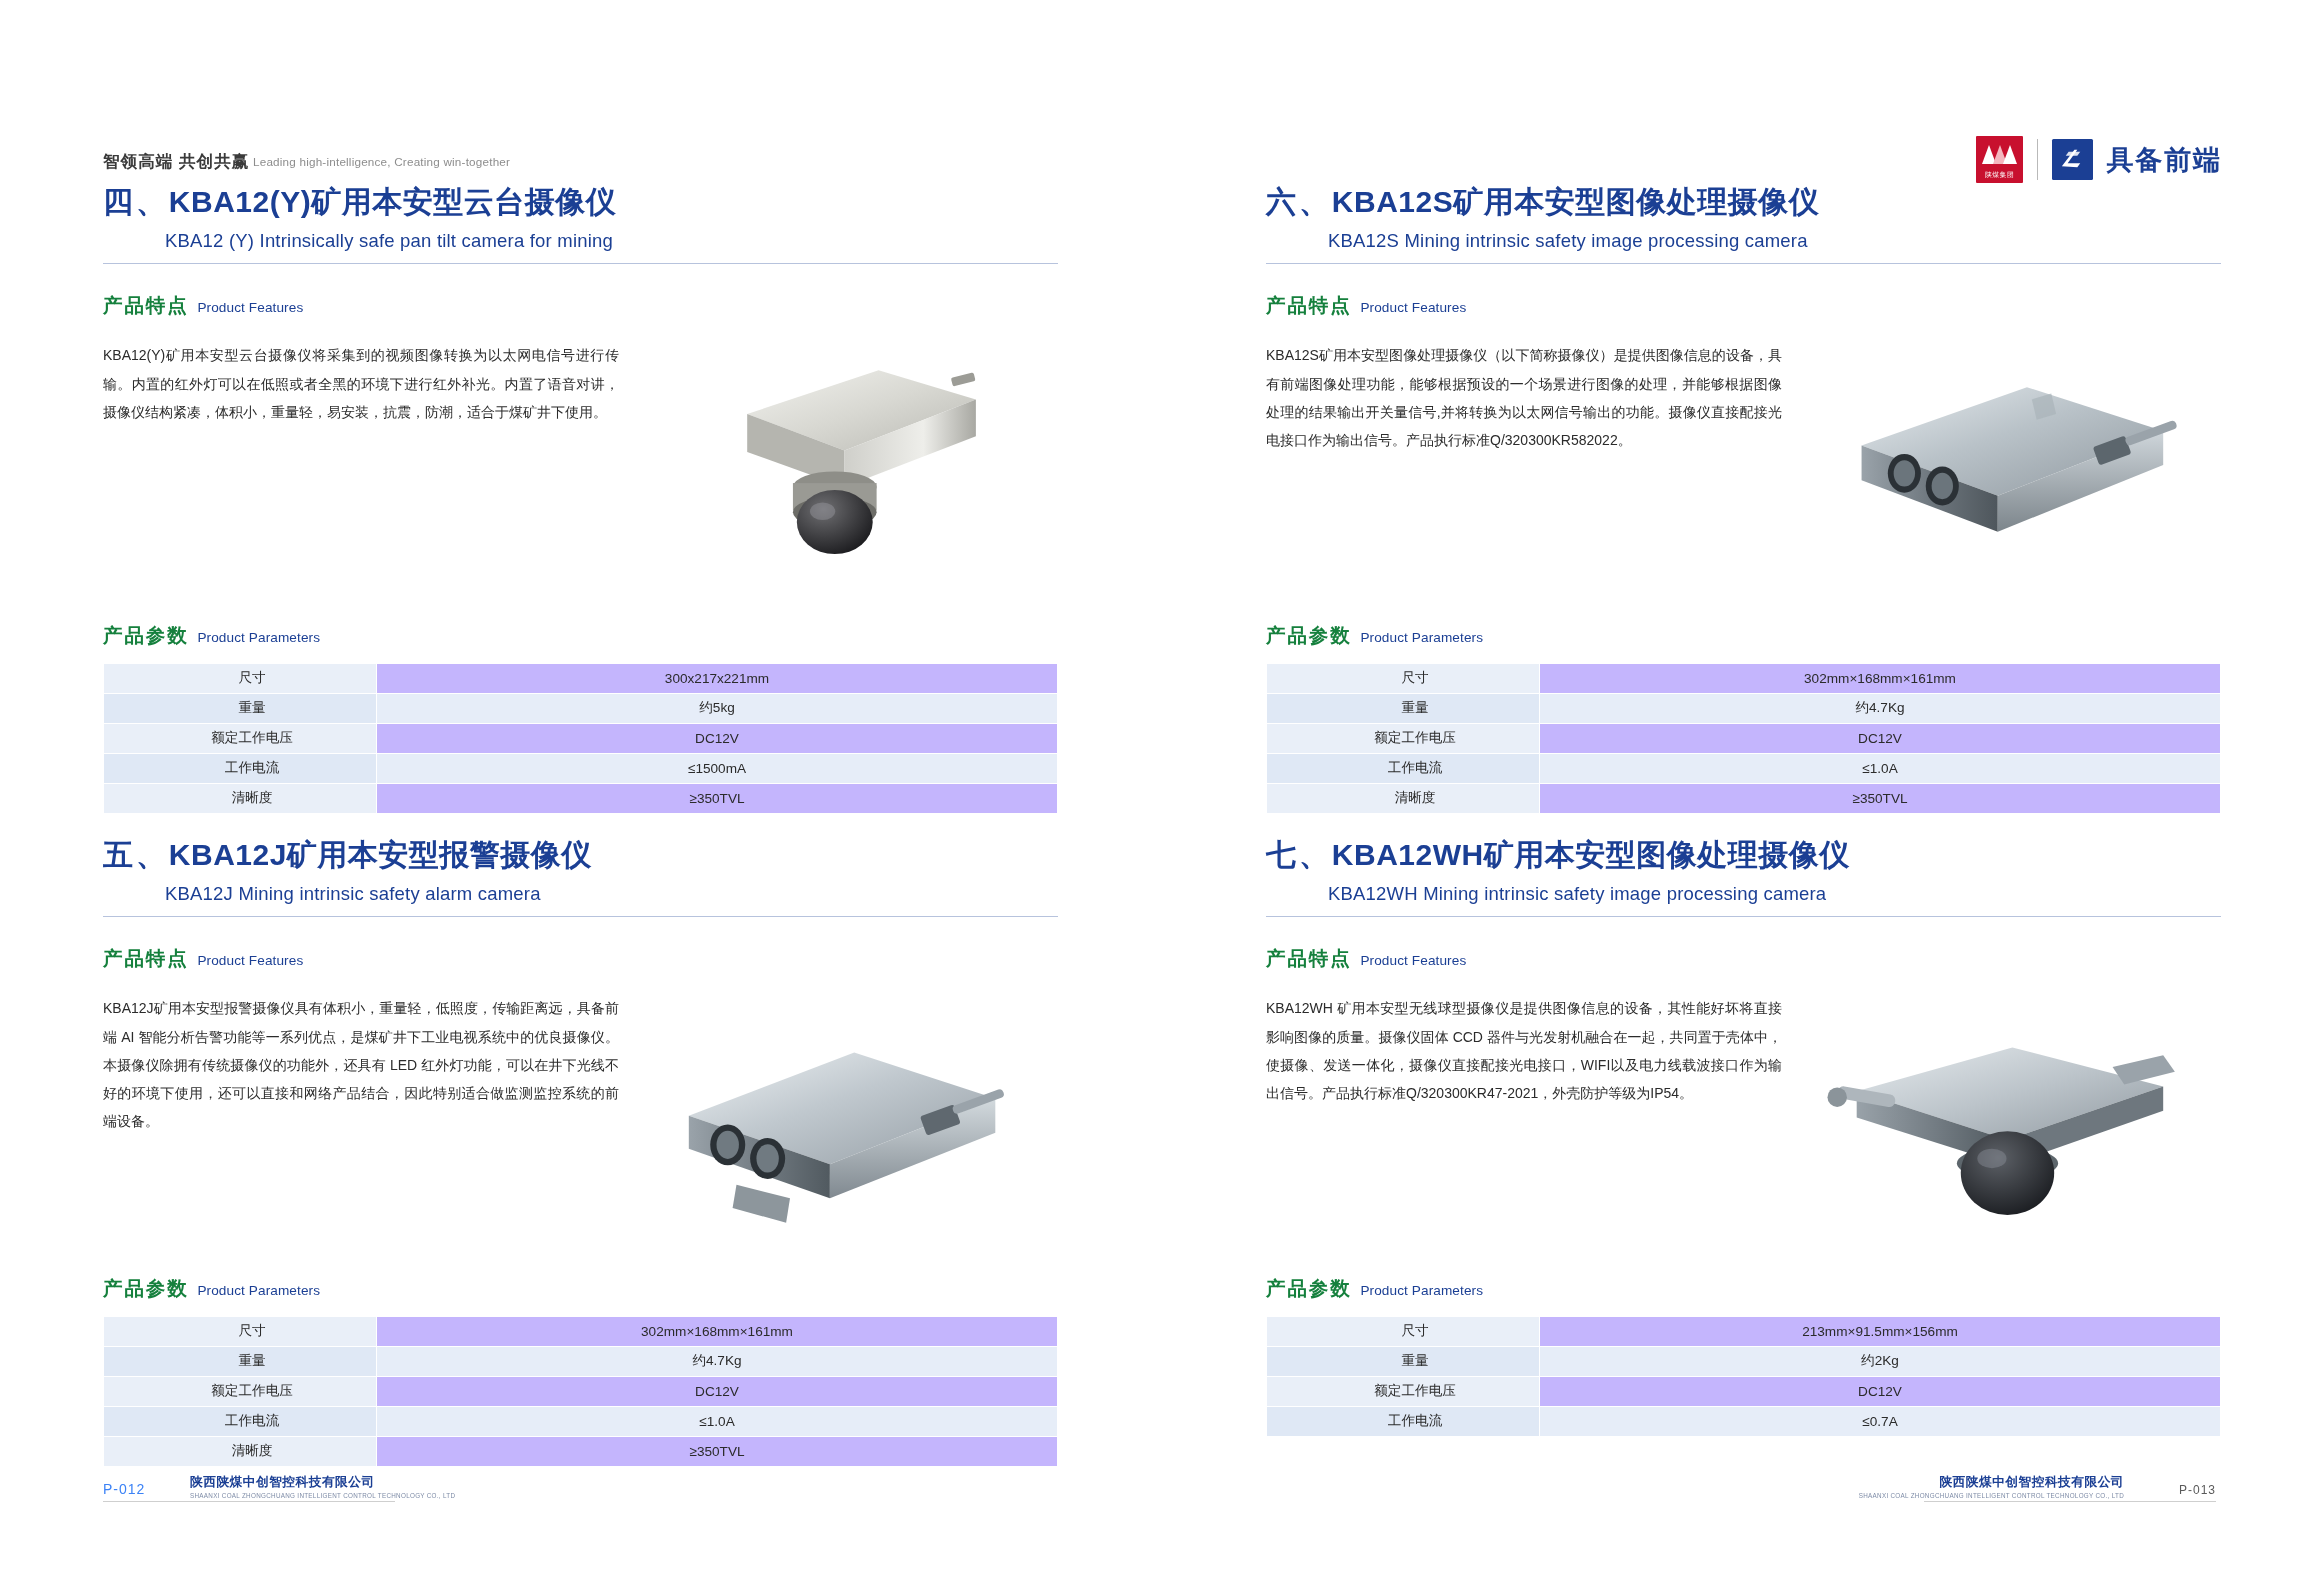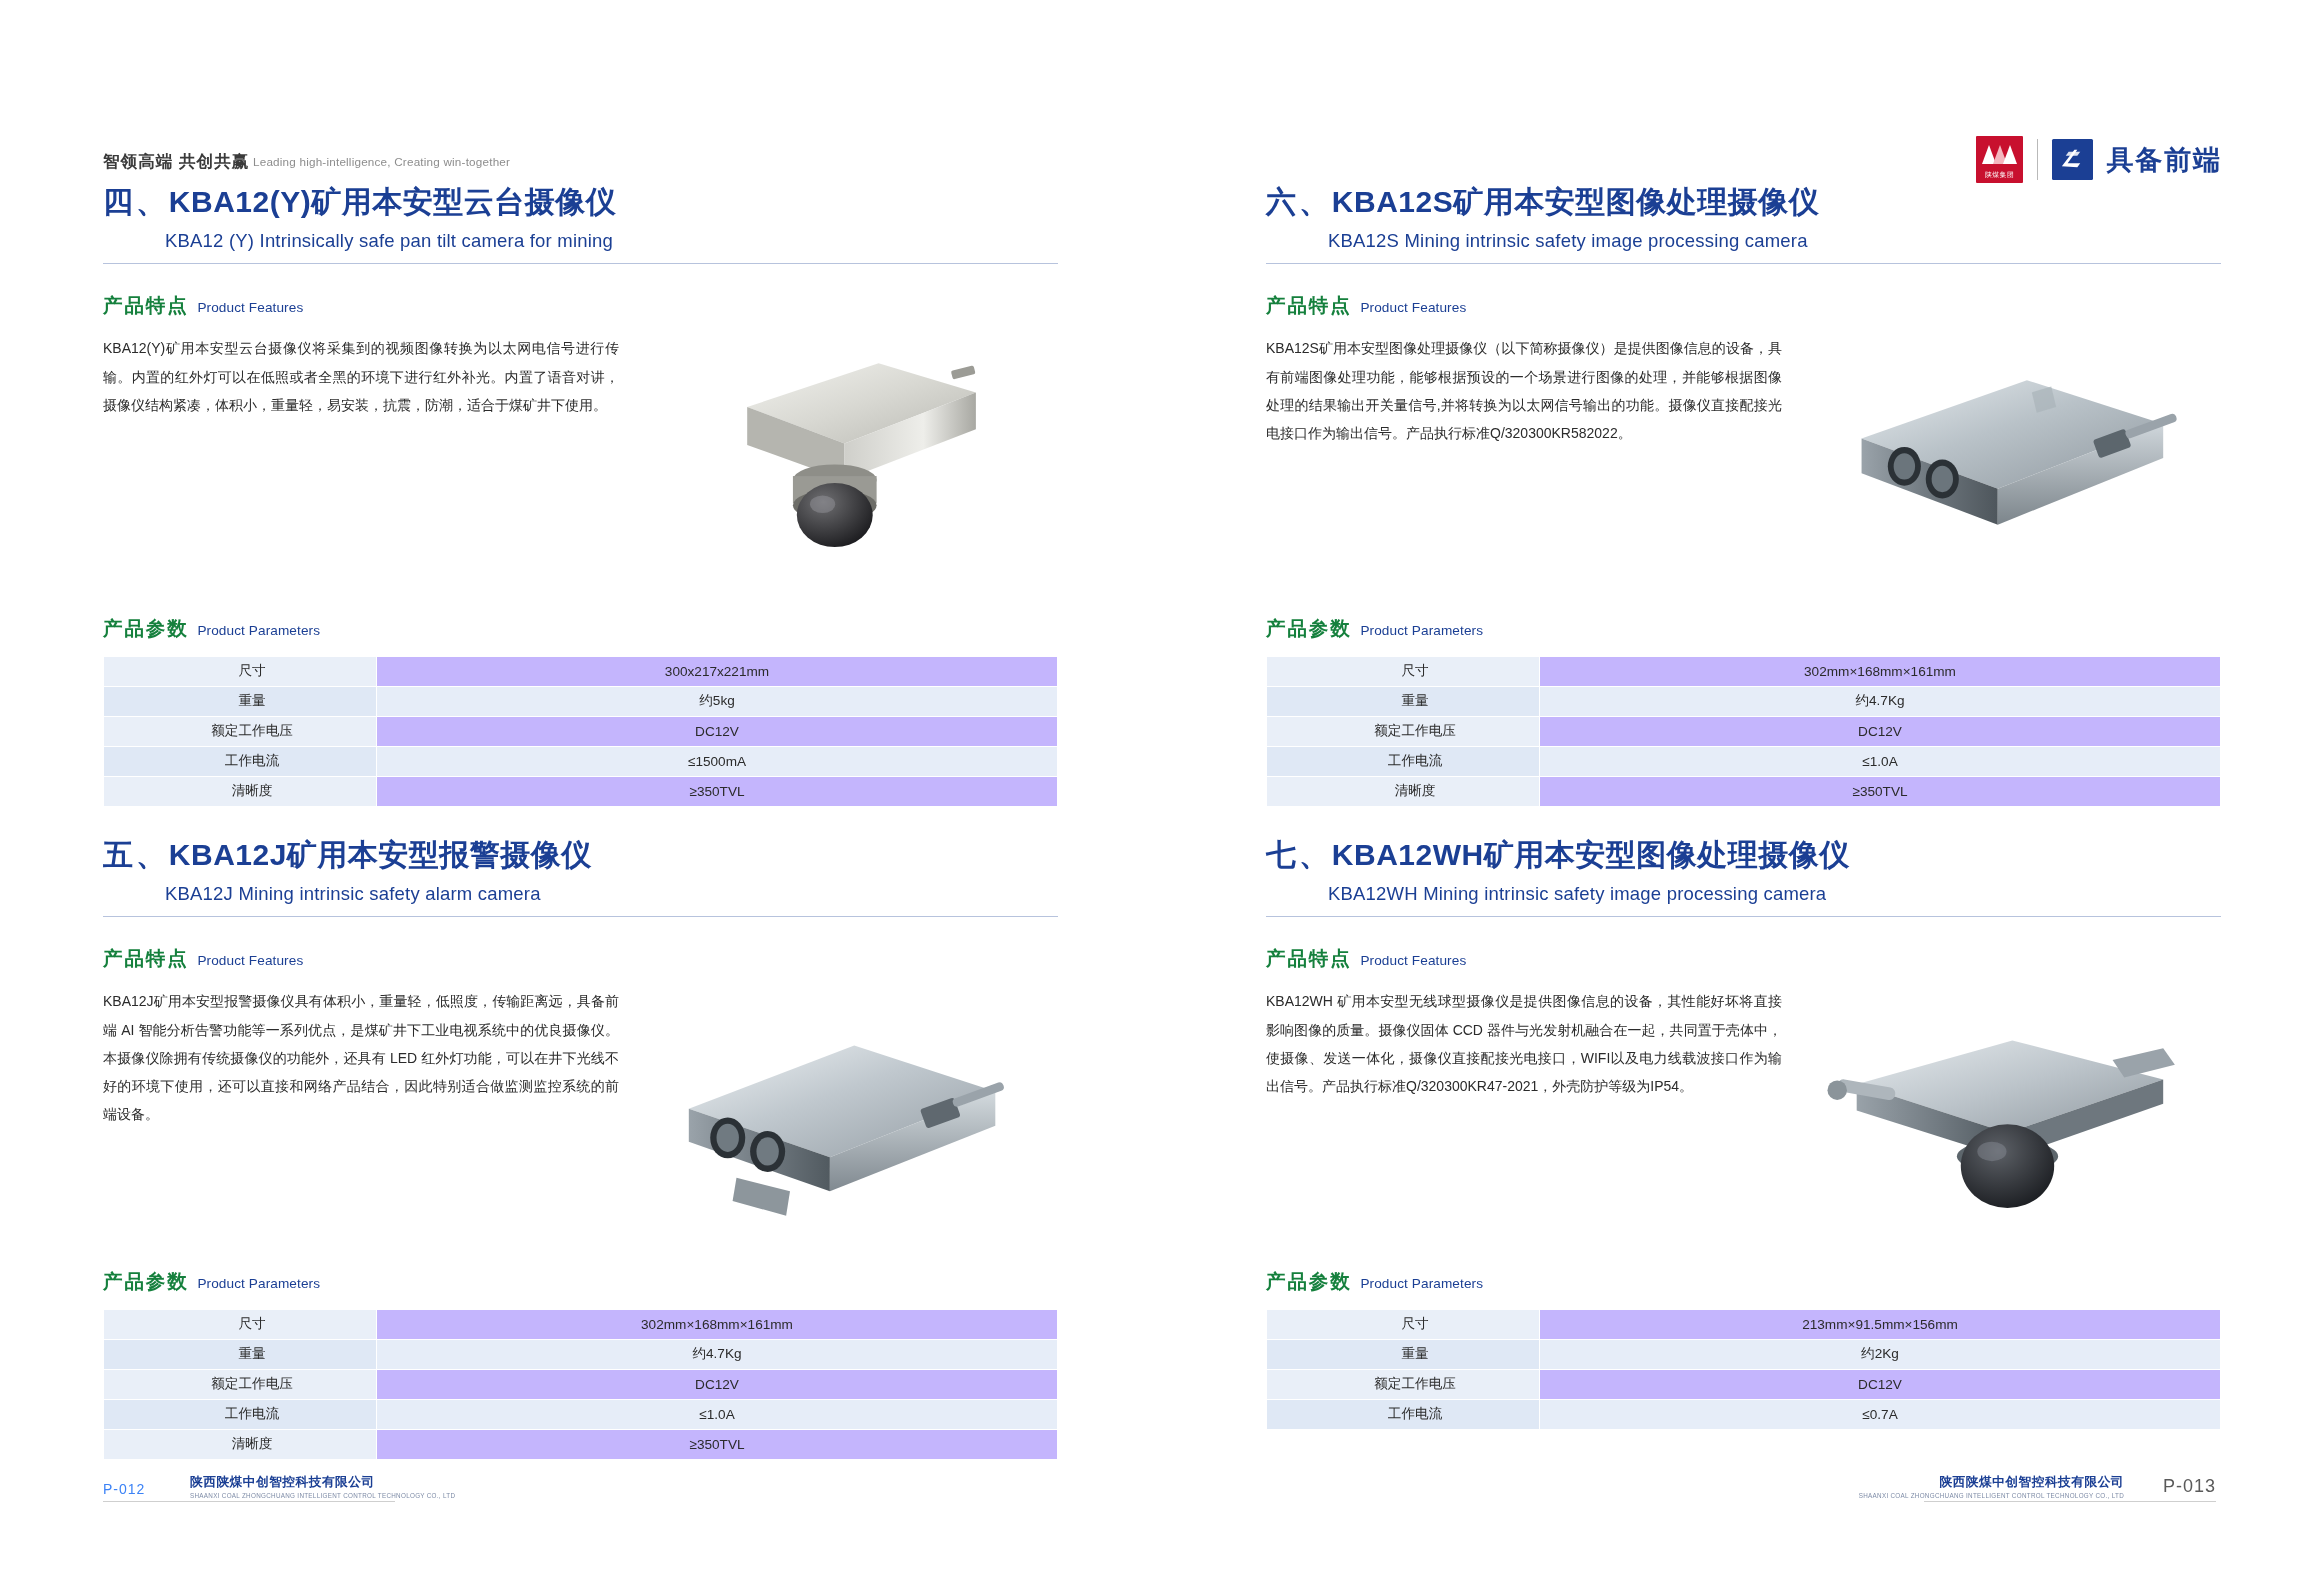--- a/index.html
+++ b/index.html
@@ -91,21 +91,21 @@
   .sub-head {
     display: flex; align-items: baseline; gap: 8.8px;
     margin-top: 28px;
   }
   .sub-head .cn {
     font-size: 19.5px; color: #15803d; font-weight: 700; letter-spacing: 1.9px;
   }
   .sub-head .en {
     font-size: 13.6px; color: #1b3f94; letter-spacing: 0.1px;
   }
-  .feature-wrap { display: flex; gap: 12px; margin-top: 15px; }
+  .feature-wrap { display: flex; gap: 12px; margin-top: 22px; }
   .feature-text {
     width: 516px;
     font-size: 14px; line-height: 2.02; color: #2b2b2b;
     text-align: justify;
   }
   .product-img {
     flex: 1; position: relative; height: 253px;
   }
   
   table.params {
@@ -128,21 +128,21 @@
 
   
   .footer { position:absolute; bottom: 58px; left:0; right:0; height: 29px; }
   .footer-rule-left {
     position:absolute; left: 103px; bottom: 13.6px; width: 292px; height:1px; background:#cfcfcf;
   }
   .footer-rule-right {
     position:absolute; right: 103px; bottom: 13.6px; width: 292px; height:1px; background:#cfcfcf;
   }
   .pno-left { position:absolute; left: 103px; bottom: 19.5px; font-size: 14px; color:#3b82f6; letter-spacing:1px;}
-  .pno-right { position:absolute; right: 103px; bottom: 19.5px; font-size: 18px; color:#5a5a5a; letter-spacing:1px;}
+  .pno-right { position:absolute; right: 103px; bottom: 19.5px; font-size: 12px; color:#5a5a5a; letter-spacing:1px;}
   .fcomp-left { position:absolute; left: 190px; bottom: 16.6px; text-align:left;}
   .fcomp-right { position:absolute; right: 195px; bottom: 16.6px; text-align:right;}
   .fcomp-cn { font-size: 12.7px; color:#1b3f94; letter-spacing:0.5px; font-weight:600;}
   .fcomp-en { font-size: 6.3px; color:#7d8ba6; letter-spacing:0.3px; margin-top:1.9px;}
   
   .img-holder { position:absolute; inset:0; display:flex; align-items:center; justify-content:center;}
   .img-holder svg { width: 100%; height: 100%; }
 </style>
 </head>
 <body>

